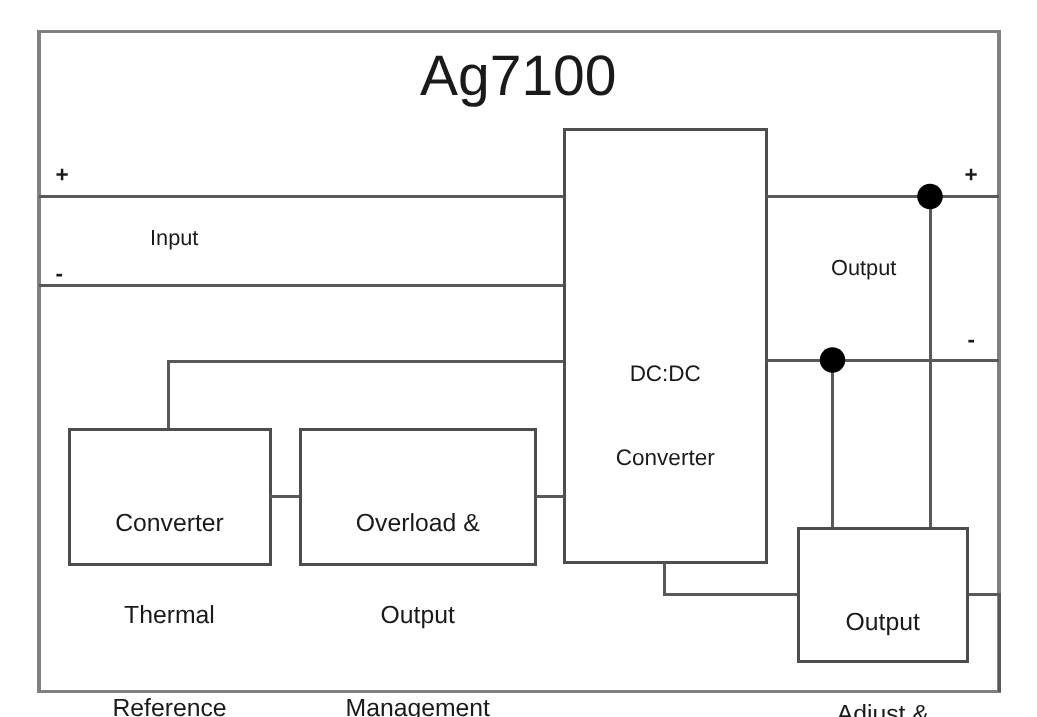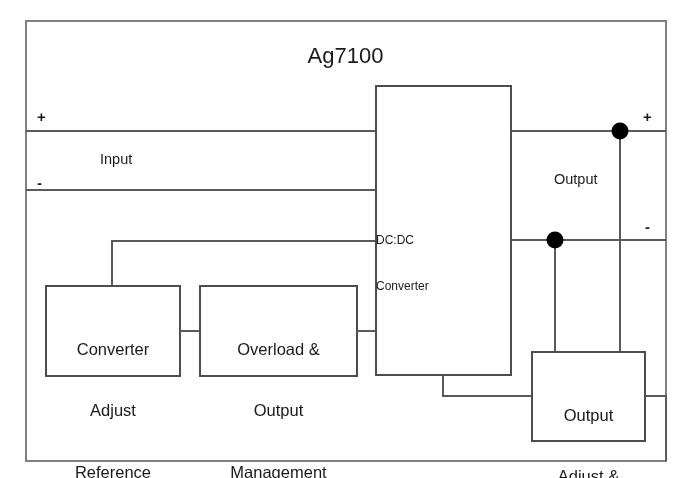--- a/index.html
+++ b/index.html
@@ -49,43 +49,42 @@
     stroke: none;
   }
   .lbl {
     position: absolute;
     white-space: pre;
     color: #1a1a1a;
     line-height: 1.18;
     pointer-events: none;
   }
   .title-text {
-    font-size: 22px;
+    font-size: 38px;
     letter-spacing: 0px;
     text-align: center;
     width: 691px;
     left: 0;
     top: 29px;
-    margin-top: 14px;
   }
   .small-lbl {
     font-size: 14.5px;
   }
   .sign-lbl {
     font-size: 15px;
     font-weight: 600;
   }
   .block-lbl {
     font-size: 16.5px;
     text-align: center;
     line-height: 1.24;
   }
   .conv-lbl {
-    font-size: 12px;
-    text-align: left;
+    font-size: 15px;
+    text-align: center;
     line-height: 1.26;
   }
 </style>
 </head>
 <body>
 
 <div id="diagram-root">
 
   <svg id="schematic" viewBox="0 0 691 478">
 
@@ -139,21 +138,21 @@
 
   <div class="lbl sign-lbl" style="left:645px; top:218px;">-</div>
 
   <div class="lbl conv-lbl" style="left:376px; top:203px; width:135px;">
     <div>DC:DC</div>
     <div>Converter</div>
   </div>
 
   <div class="lbl block-lbl" style="left:46px; top:298px; width:134px;">
     <div>Converter</div>
-    <div>Adjust</div>
+    <div>Thermal</div>
     <div>Reference</div>
   </div>
 
   <div class="lbl block-lbl" style="left:200px; top:298px; width:157px;">
     <div>Overload &amp;</div>
     <div>Output</div>
     <div>Management</div>
   </div>
 
   <div class="lbl block-lbl" style="left:532px; top:364px; width:113px;">

